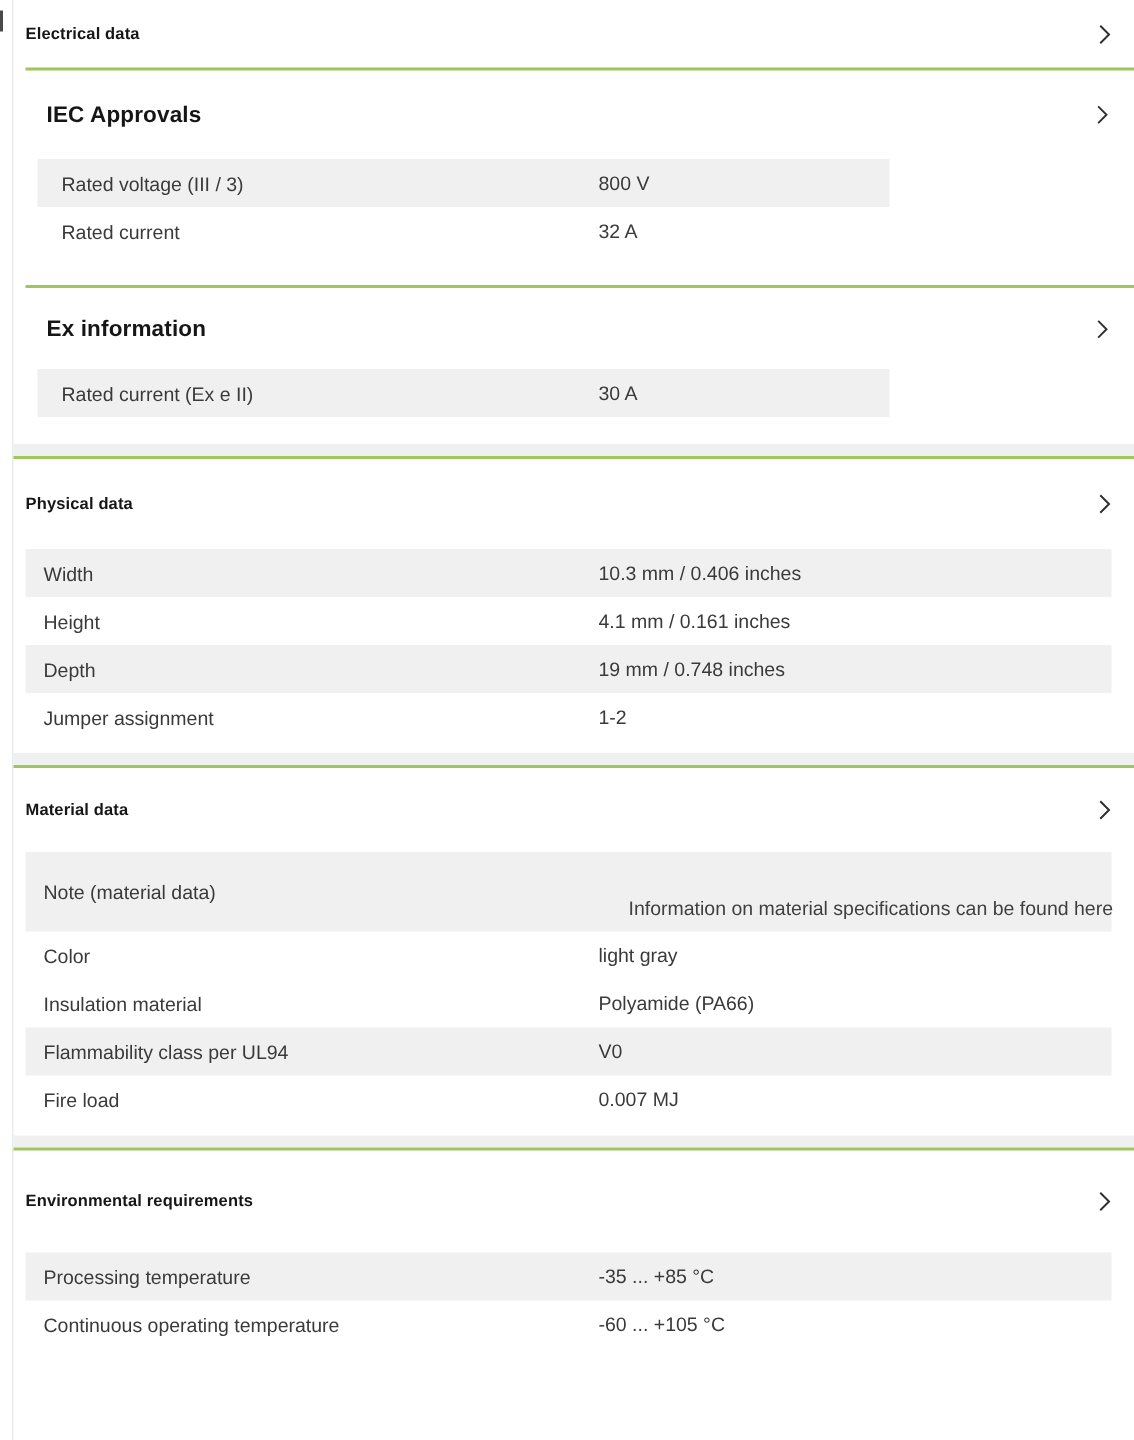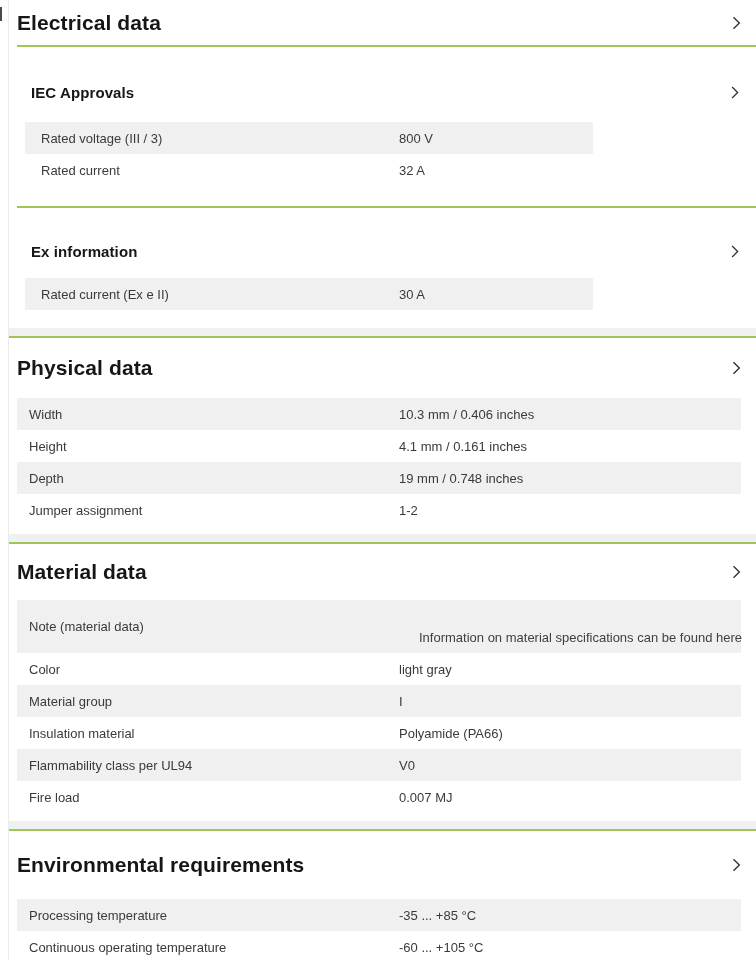--- a/index.html
+++ b/index.html
@@ -7,23 +7,23 @@
     width:756px;height:960px;background:#ffffff;overflow:hidden;
     font-family:"Liberation Sans", sans-serif;
     -webkit-font-smoothing:antialiased;
   }
   .edge-artifact{position:absolute;left:0;top:7px;width:2px;height:14px;background:#4a4a4a;}
   .page{position:relative;margin-left:8px;border-left:1px solid #e9ebea;min-height:960px;}
 
   
   .main-header{height:45px;display:flex;align-items:center;justify-content:space-between;
     padding:0 10px 0 8px;cursor:pointer;}
-  .main-header h2{margin:0;font-size:21px;font-weight:bold;color:#161616;letter-spacing:.1px;}
+  .main-header h2{margin:0;font-size:11px;font-weight:bold;color:#161616;letter-spacing:.1px;}
   .sub-header{height:59px;display:flex;align-items:center;justify-content:space-between;
-    padding:16px 12px 0 14px;cursor:pointer;}
+    padding:0 12px 0 14px;cursor:pointer;}
   .sub-header.short{height:54px;}
   .sub-header h3{margin:0;font-size:15px;font-weight:bold;color:#161616;letter-spacing:.1px;}
   .hdr58{height:68px;} .hdr60{height:60px;} .hdr56{height:56px;}
 
   .chev{flex:0 0 auto;display:flex;align-items:center;}
   .chev svg{display:block;}
 
   
   .subsection{border-top:2px solid #9fc55d;margin-left:8px;}
   .subsection.pb20{padding-bottom:20px;}
@@ -154,24 +154,20 @@
     </div>
     <div class="main-rows">
       <div class="row alt row-note">
         <span class="label">Note (material data)</span>
         <span class="value"><a class="link">Information on material specifications can be found here</a></span>
       </div>
       <div class="row">
         <span class="label">Color</span>
         <span class="value">light gray</span>
       </div>
-      <div class="row alt">
-        <span class="label">Material group</span>
-        <span class="value">I</span>
-      </div>
       <div class="row">
         <span class="label">Insulation material</span>
         <span class="value">Polyamide (PA66)</span>
       </div>
       <div class="row alt">
         <span class="label">Flammability class per UL94</span>
         <span class="value">V0</span>
       </div>
       <div class="row">
         <span class="label">Fire load</span>

